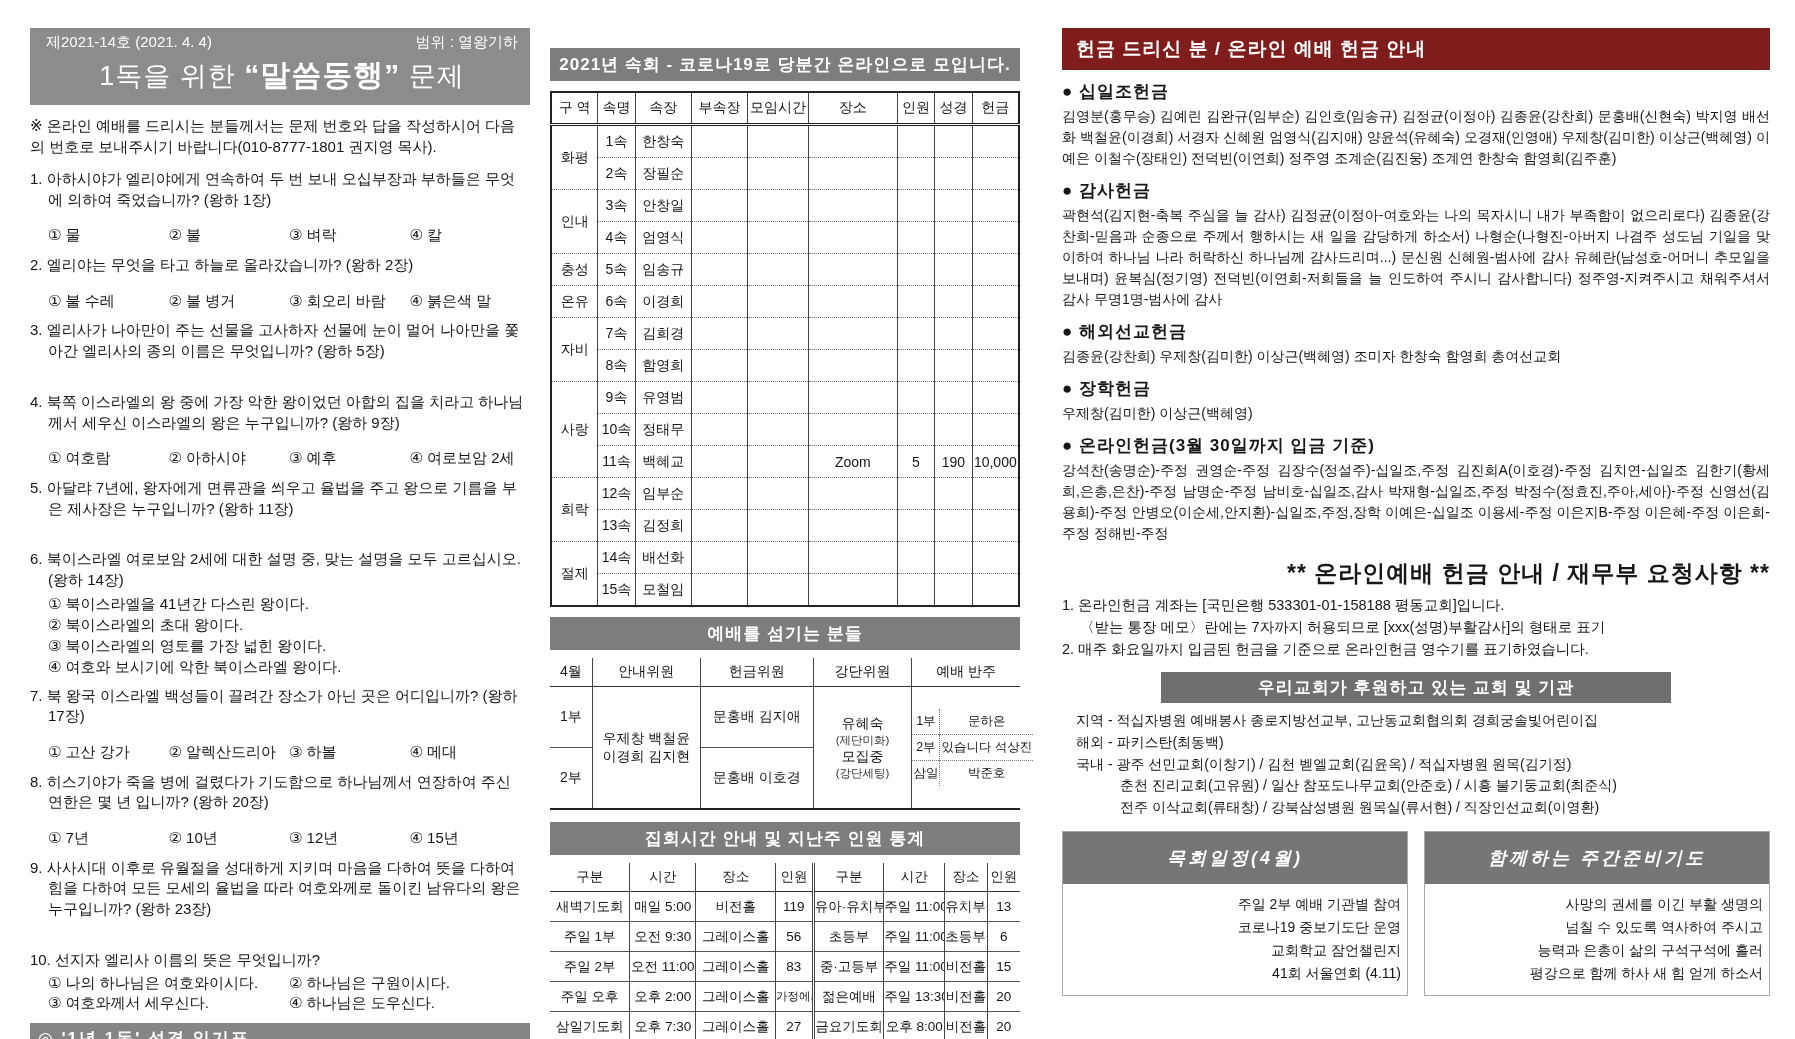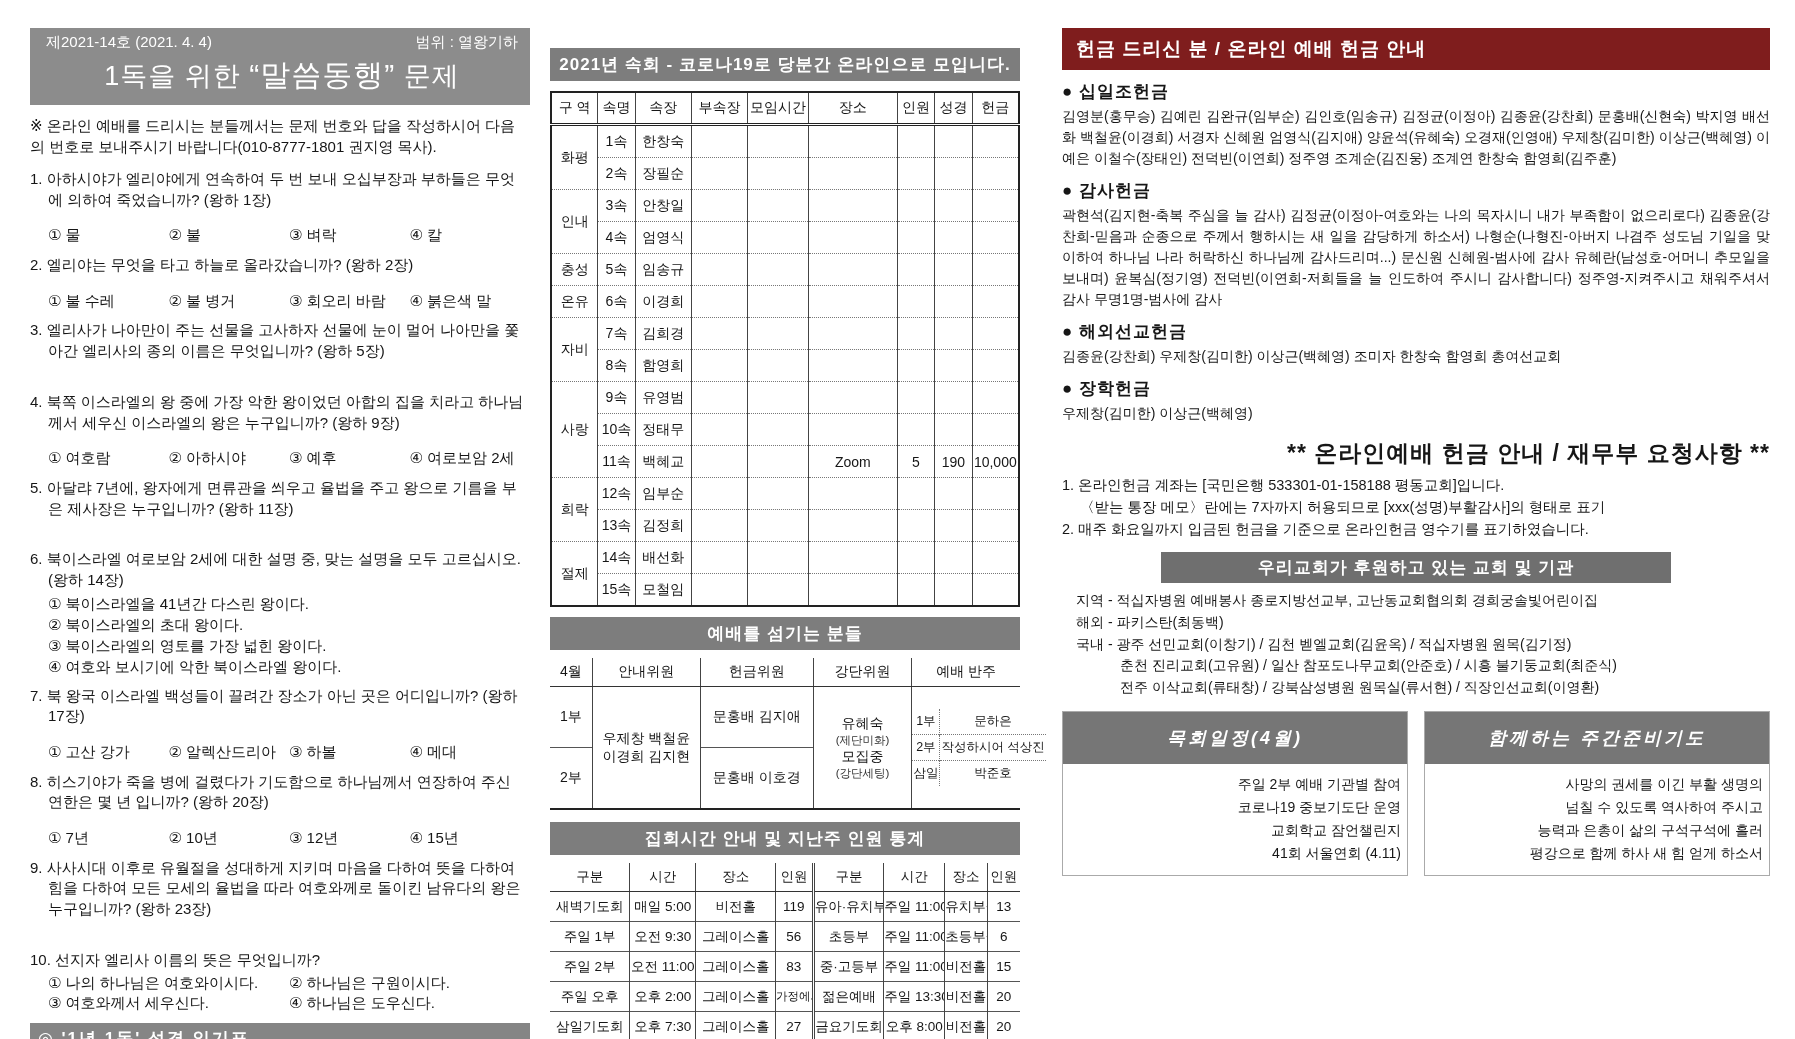--- a/index.html
+++ b/index.html
@@ -10,21 +10,21 @@
   }
   .page{display:flex;box-sizing:border-box;padding:28px 25px 0 30px;}
   .col-left{width:500px;margin-right:20px;flex:none;}
   .col-mid{width:470px;margin-right:42px;flex:none;}
   .col-right{flex:1;min-width:0;}
 
   
   .lheader{background:#8c8c8c;color:#fff;padding:5px 12px 9px 16px;}
   .lheader-top{display:flex;justify-content:space-between;font-size:15px;}
   .lheader-title{text-align:center;font-size:27px;margin-top:3px;letter-spacing:1px;}
-  .lheader-title .big{font-weight:normal;font-size:30px;}
+  .lheader-title .big{font-weight:bold;font-size:30px;}
   .lnote{font-size:15px;line-height:1.4;margin:10px 0 12px 0;padding-left:0;}
   .q{margin-bottom:9px;font-size:15px;line-height:1.38;}
   .q-gap{margin-bottom:30px;}
   .q-text{padding-left:18px;text-indent:-18px;}
   .q-opts{display:flex;padding-left:18px;margin-top:15px;}
   .q-opts span{flex:0 0 25%;white-space:nowrap;}
   .q-opts-block{padding-left:18px;margin-top:2px;}
   .q-opts-block div{line-height:1.4;}
   .q-opts-grid{display:flex;flex-wrap:wrap;padding-left:18px;margin-top:2px;}
   .q-opts-grid span{flex:0 0 50%;}
@@ -447,21 +447,21 @@
                   <col style="width:38%">
                   <col style="width:62%">
                 </colgroup>
             <tbody>
                   <tr>
               <td>1부</td>
               <td>문하은</td>
             </tr>
             <tr>
               <td>2부</td>
-              <td>작성하시어 석상진</td>
+              <td>있습니다 석상진</td>
             </tr>
             <tr>
               <td>삼일</td>
               <td>박준호</td>
             </tr>
           </tbody>
               </table>
         </td>
       </tr>
       <tr>
@@ -561,20 +561,24 @@
       <div class="r-body">곽현석(김지현-축복 주심을 늘 감사) 김정균(이정아-여호와는 나의 목자시니 내가 부족함이 없으리로다) 김종윤(강찬희-믿음과 순종으로 주께서 행하시는 새 일을 감당하게 하소서) 나형순(나형진-아버지 나겸주 성도님 기일을 맞이하여 하나님 나라 허락하신 하나님께 감사드리며...) 문신원 신혜원-범사에 감사 유혜란(남성호-어머니 추모일을 보내며) 윤복심(정기영) 전덕빈(이연희-저희들을 늘 인도하여 주시니 감사합니다) 정주영-지켜주시고 채워주셔서 감사 무명1명-범사에 감사</div>
     </div>
     <div class="r-section">
       <div class="r-heading">● 해외선교헌금</div>
       <div class="r-body">김종윤(강찬희) 우제창(김미한) 이상근(백혜영) 조미자 한창숙 함영희 총여선교회</div>
     </div>
     <div class="r-section">
       <div class="r-heading">● 장학헌금</div>
       <div class="r-body">우제창(김미한) 이상근(백혜영)</div>
     </div>
+    <div class="r-section">
+      <div class="r-heading">● 온라인헌금(3월 30일까지 입금 기준)</div>
+      <div class="r-body">강석찬(송명순)-주정 권영순-주정 김장수(정설주)-십일조,주정 김진희A(이호경)-주정 김치연-십일조 김한기(황세희,은총,은찬)-주정 남명순-주정 남비호-십일조,감사 박재형-십일조,주정 박정수(정효진,주아,세아)-주정 신영선(김용희)-주정 안병오(이순세,안지환)-십일조,주정,장학 이예은-십일조 이용세-주정 이은지B-주정 이은혜-주정 이은희-주정 정해빈-주정</div>
+    </div>
 
     <div class="fin-title">** 온라인예배 헌금 안내 / 재무부 요청사항 **</div>
     <div class="fin-item">1. 온라인헌금 계좌는 [국민은행 533301-01-158188 평동교회]입니다.</div>
     <div class="fin-item cont">〈받는 통장 메모〉란에는 7자까지 허용되므로 [xxx(성명)부활감사]의 형태로 표기</div>
     <div class="fin-item">2. 매주 화요일까지 입금된 헌금을 기준으로 온라인헌금 영수기를 표기하였습니다.</div>
 
     <div class="sup-bar">우리교회가 후원하고 있는 교회 및 기관</div>
     <div class="sup-line">지역 - 적십자병원 예배봉사 종로지방선교부, 고난동교회협의회 경희궁솔빛어린이집</div>
     <div class="sup-line">해외 - 파키스탄(최동백)</div>
     <div class="sup-line">국내 - 광주 선민교회(이창기) / 김천 벧엘교회(김윤옥) / 적십자병원 원목(김기정)</div>

